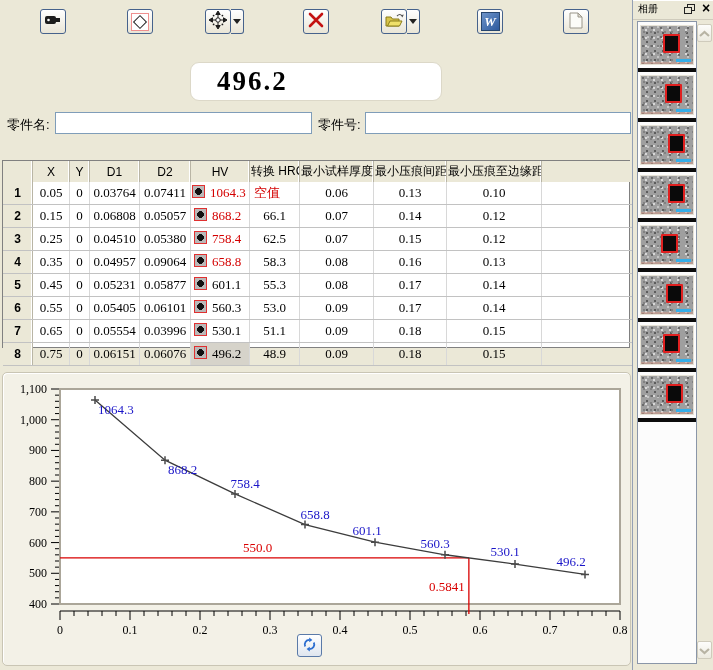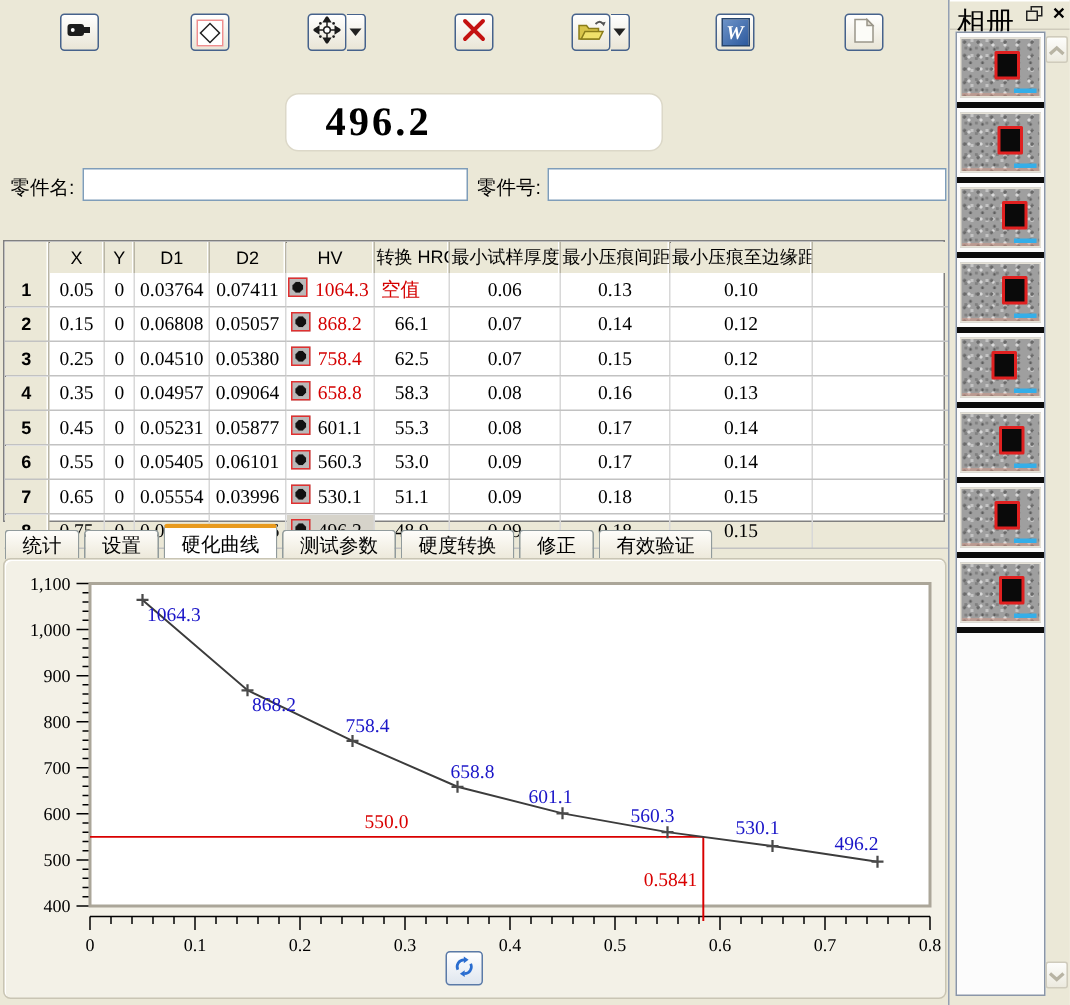--- a/index.html
+++ b/index.html
@@ -65,21 +65,21 @@
   #chart-svg{position:absolute;left:0;top:0;}
   #refresh-btn{position:absolute;left:294px;top:261px;width:25px;height:23px;border:1px solid #5a7aa8;
                border-radius:3px;background:linear-gradient(180deg,#ffffff,#dfe6ef);
                display:flex;align-items:center;justify-content:center;padding:0;cursor:pointer;}
 
   
   #album{position:absolute;left:632px;top:0;width:81px;height:670px;background:#ebe8d7;
          border-left:1px solid #94a0b4;}
   #album-titlebar{position:relative;height:19px;border-bottom:1px solid #cfcbbc;
                   box-shadow:inset 0 1px 0 #fff;}
-  #album-title{position:absolute;left:5px;top:2px;font-size:19px;}
+  #album-title{position:absolute;left:5px;top:2px;font-size:10px;}
   #album-float{position:absolute;left:51px;top:4px;width:11px;height:10px;cursor:pointer;}
   #album-float .b1{position:absolute;left:3px;top:0;width:6px;height:5px;border:1px solid #222;}
   #album-float .b2{position:absolute;left:0;top:3px;width:6px;height:5px;border:1px solid #222;background:#ebe8d7;}
   #album-close{position:absolute;left:66px;top:0px;width:14px;height:16px;font-weight:bold;
                font-size:14px;line-height:16px;text-align:center;cursor:pointer;}
   #film-strip{position:absolute;left:4px;top:21px;width:58px;height:641px;background:#fcfcfc;
               border:1px solid #8a96a8;overflow:hidden;}
   .thumb-cell{margin:0;height:43px;padding-top:3px;border-bottom:4px solid #0c0c0c;cursor:pointer;}
   .thumb{position:relative;width:52px;height:38px;margin:0 auto;border:1px solid #e6e2d6;
          background-color:#9f9f9f;
@@ -303,29 +303,20 @@
             <td class="hrc-cell">48.9</td>
             <td>0.09</td>
             <td>0.18</td>
             <td>0.15</td>
             <td></td>
           </tr>
         </tbody>
     </table>
   </div>
 
-  <div id="tab-row">
-      <div class="tab">统计</div>
-      <div class="tab">设置</div>
-      <div class="tab active">硬化曲线</div>
-      <div class="tab">测试参数</div>
-      <div class="tab">硬度转换</div>
-      <div class="tab">修正</div>
-      <div class="tab">有效验证</div>
-    </div>
 
   <div id="chart-panel">
     <svg id="chart-svg" width="627" height="290">
         <rect x="57" y="16" width="560" height="215" fill="#fff" stroke="#aba699" stroke-width="2"></rect>
         <line x1="48" y1="231" x2="56" y2="231" stroke="#000" stroke-width="1"></line>
         <text x="44" y="235" text-anchor="end" font-size="12" font-family="Liberation Serif,serif">400</text>
         <line x1="52" y1="224.85714285714286" x2="56" y2="224.85714285714286" stroke="#000" stroke-width="1"></line>
         <line x1="52" y1="218.71428571428572" x2="56" y2="218.71428571428572" stroke="#000" stroke-width="1"></line>
         <line x1="52" y1="212.57142857142858" x2="56" y2="212.57142857142858" stroke="#000" stroke-width="1"></line>
         <line x1="52" y1="206.42857142857144" x2="56" y2="206.42857142857144" stroke="#000" stroke-width="1"></line>

